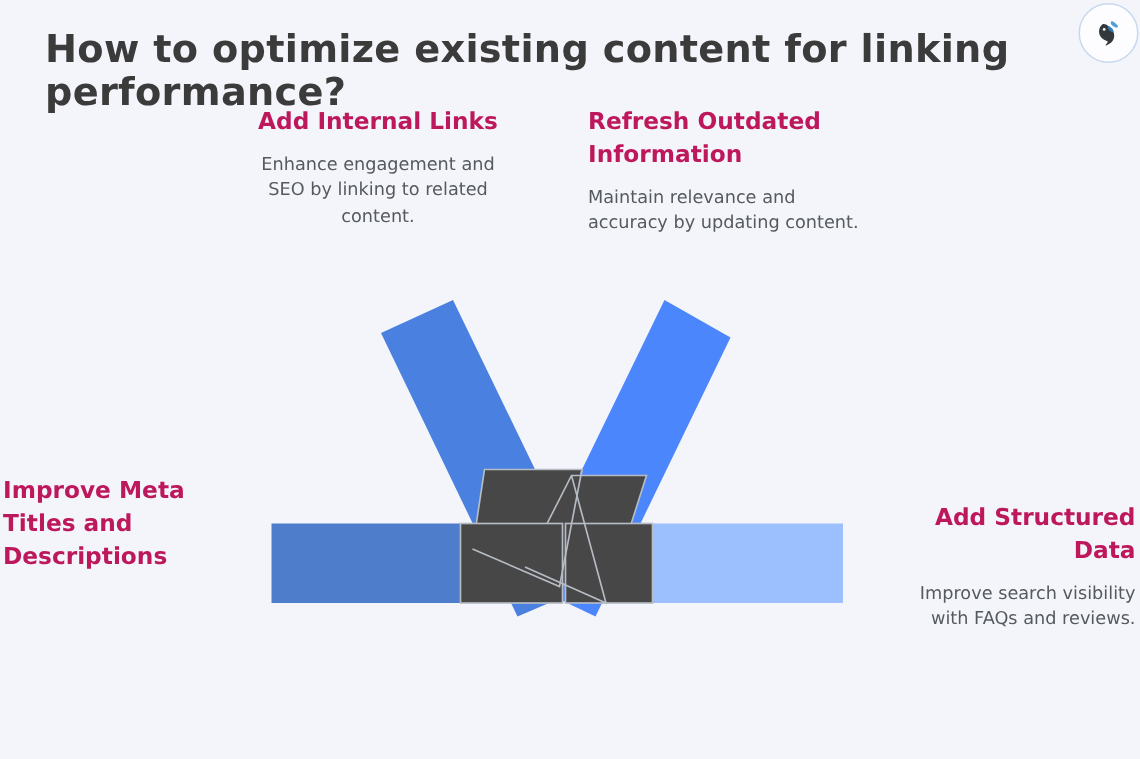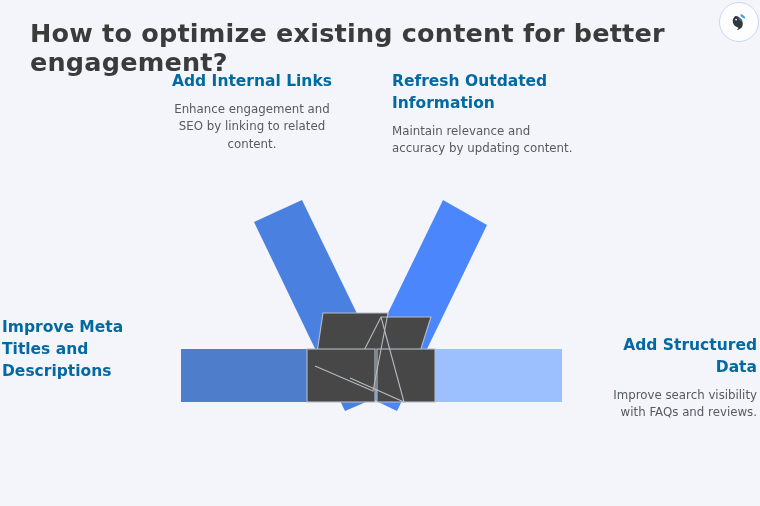--- a/index.html
+++ b/index.html
@@ -49,21 +49,21 @@
     display: flex;
     align-items: center;
     justify-content: center;
   }
   .logo-badge svg { display: block; }
 
   
   .block { position: absolute; }
   .block .b-title {
     font-weight: bold;
-    color: #0369a1;
+    color: #be185d;
     font-size: 15.5px;
     line-height: 1.42;
     margin: 0 0 9px 0;
     font-family: "DejaVu Sans", sans-serif;
   }
   .block .b-desc {
     color: #555a60;
     font-size: 11.8px;
     line-height: 1.48;
     margin: 0;
@@ -83,21 +83,21 @@
     width: 760px;
     height: 506px;
     pointer-events: none;
   }
 </style>
 </head>
 <body>
 
 <div id="canvas">
 
-  <div class="page-title">How to optimize existing content for better engagement?</div>
+  <div class="page-title">How to optimize existing content for linking performance?</div>
 
   <div class="logo-badge">
     <svg width="26" height="26" viewBox="0 0 26 26">
       <path d="M9.0 7.2 C 6.6 9.2, 6.0 12.6, 7.6 15.2
                C 8.6 16.9, 10.3 17.9, 12.0 18.4
                C 12.5 18.6, 12.6 19.0, 12.3 19.4
                L 11.2 20.8 C 11.0 21.1, 11.3 21.5, 11.6 21.3
                L 14.4 19.6 C 15.0 19.2, 15.6 18.6, 16.0 17.9
                C 17.2 15.8, 17.0 13.4, 15.9 11.5
                C 15.1 10.1, 13.9 9.0, 12.6 8.1

